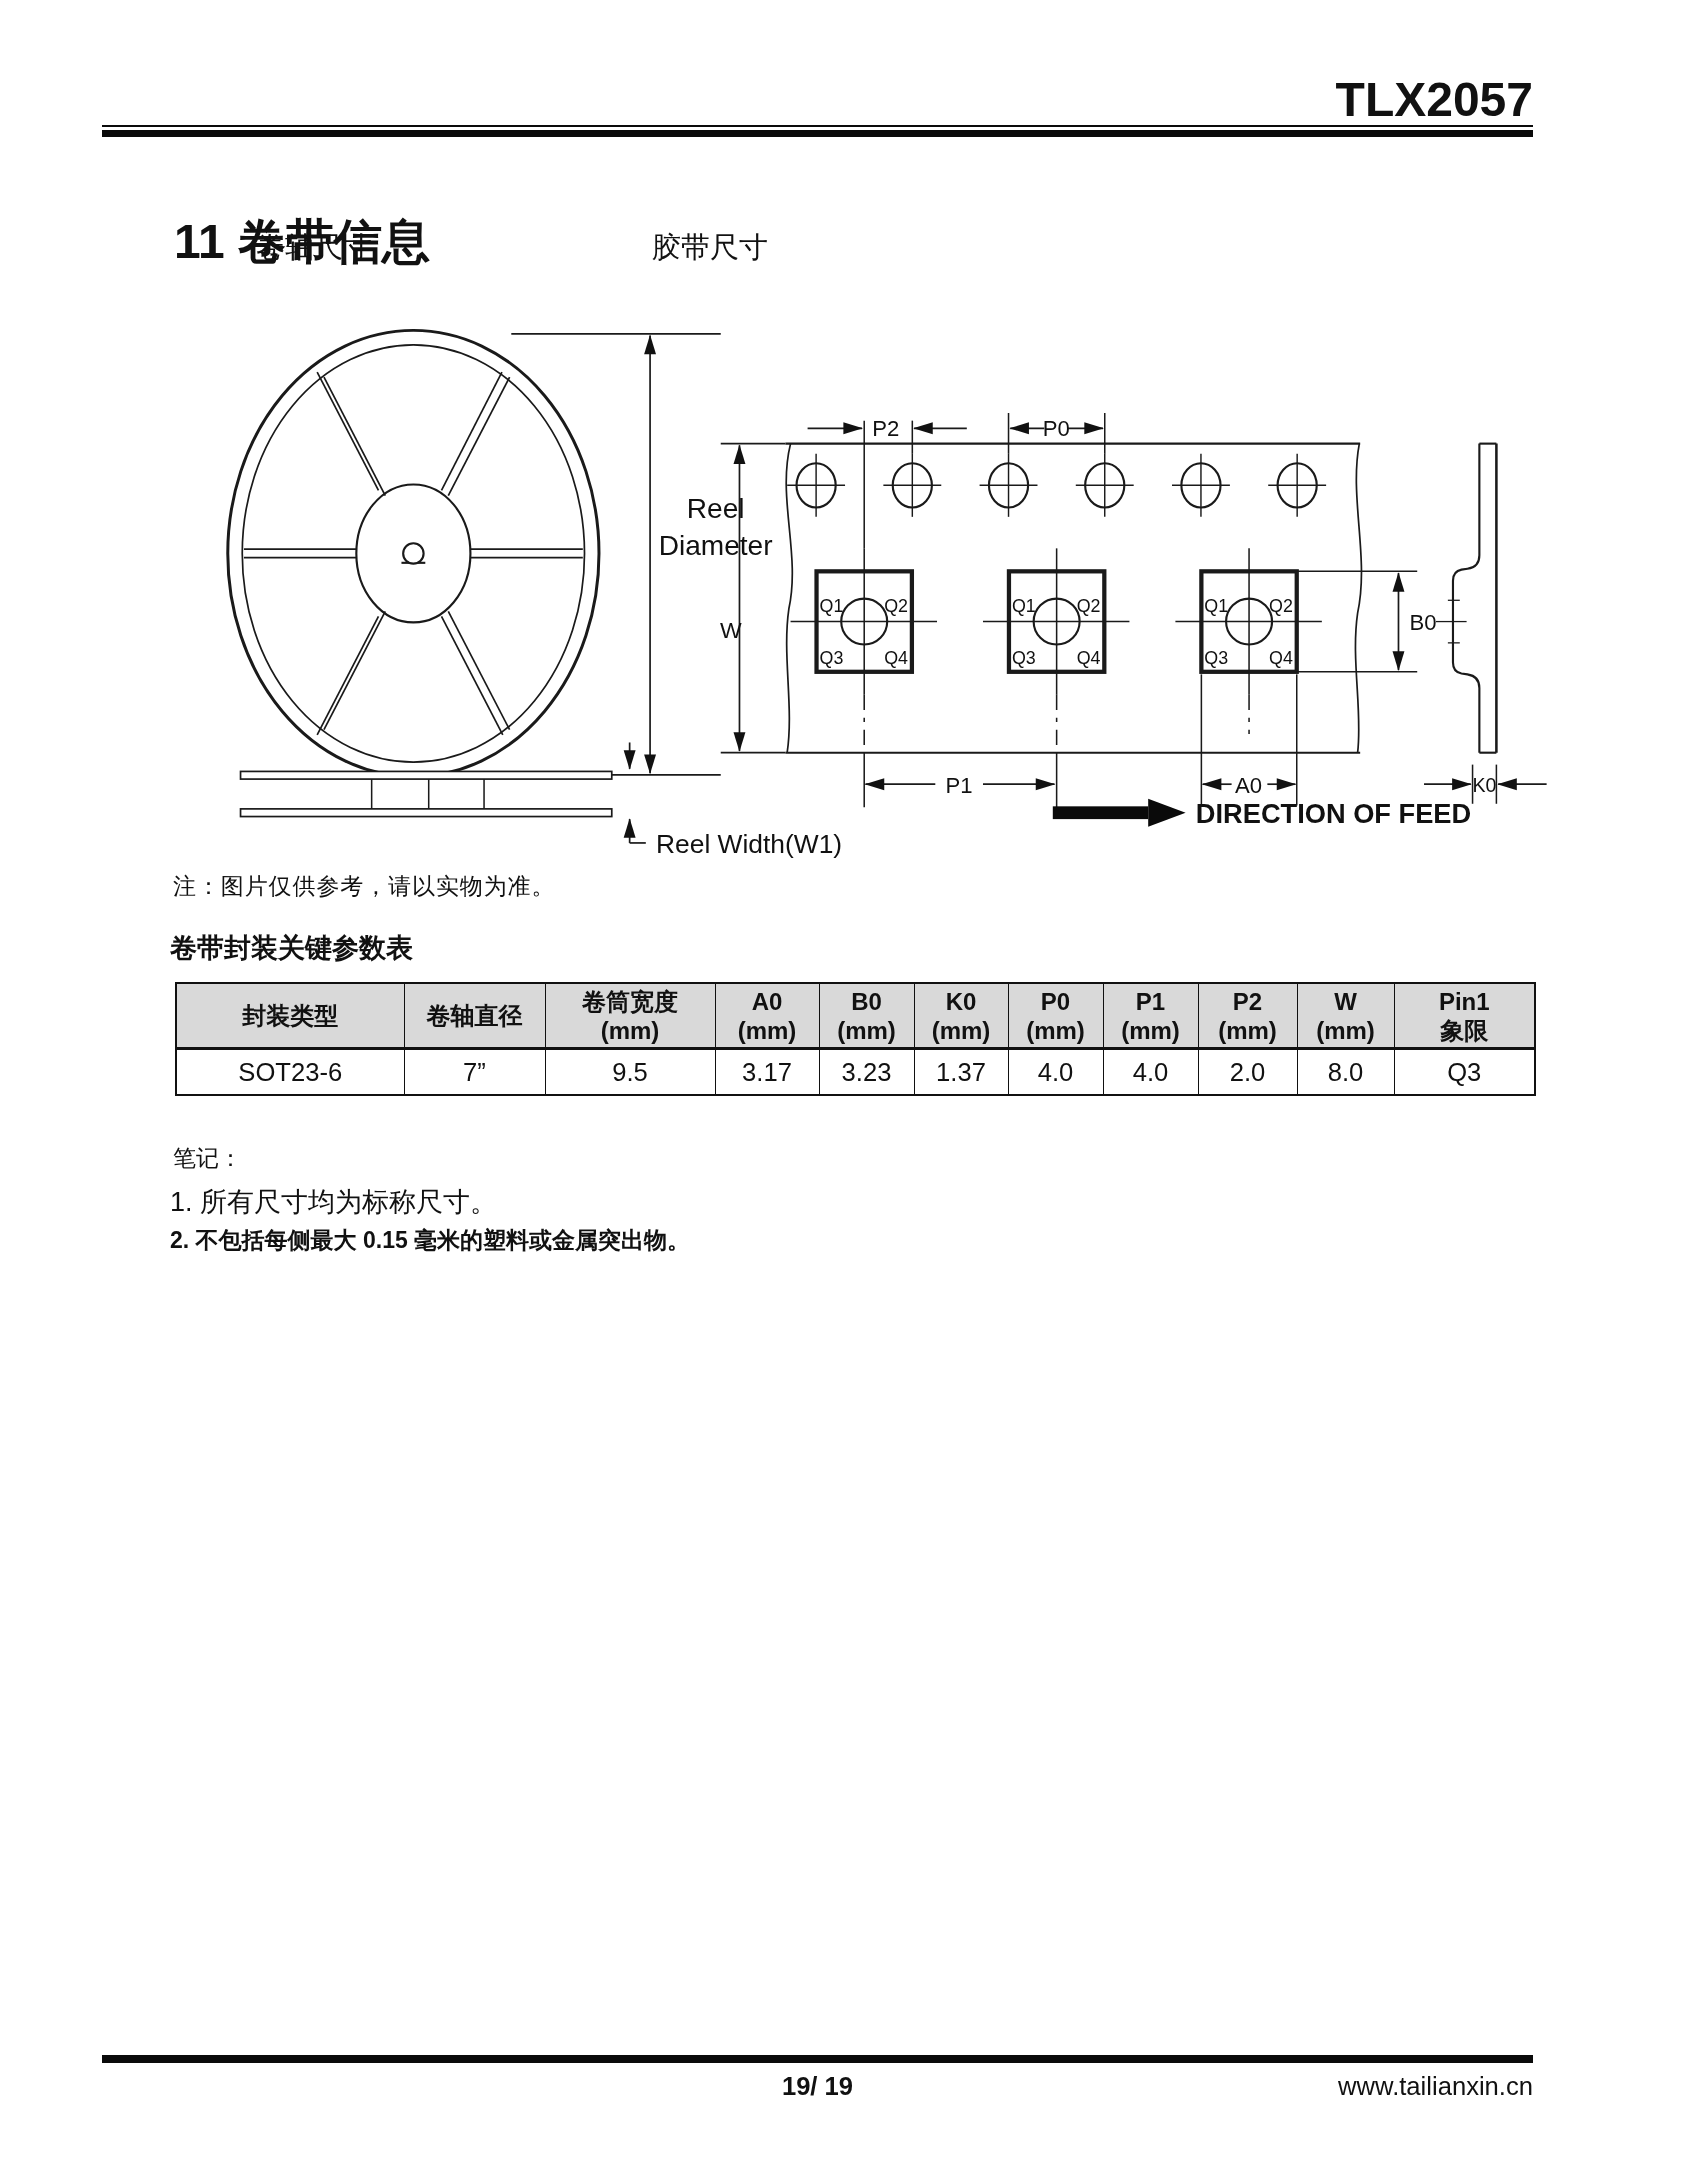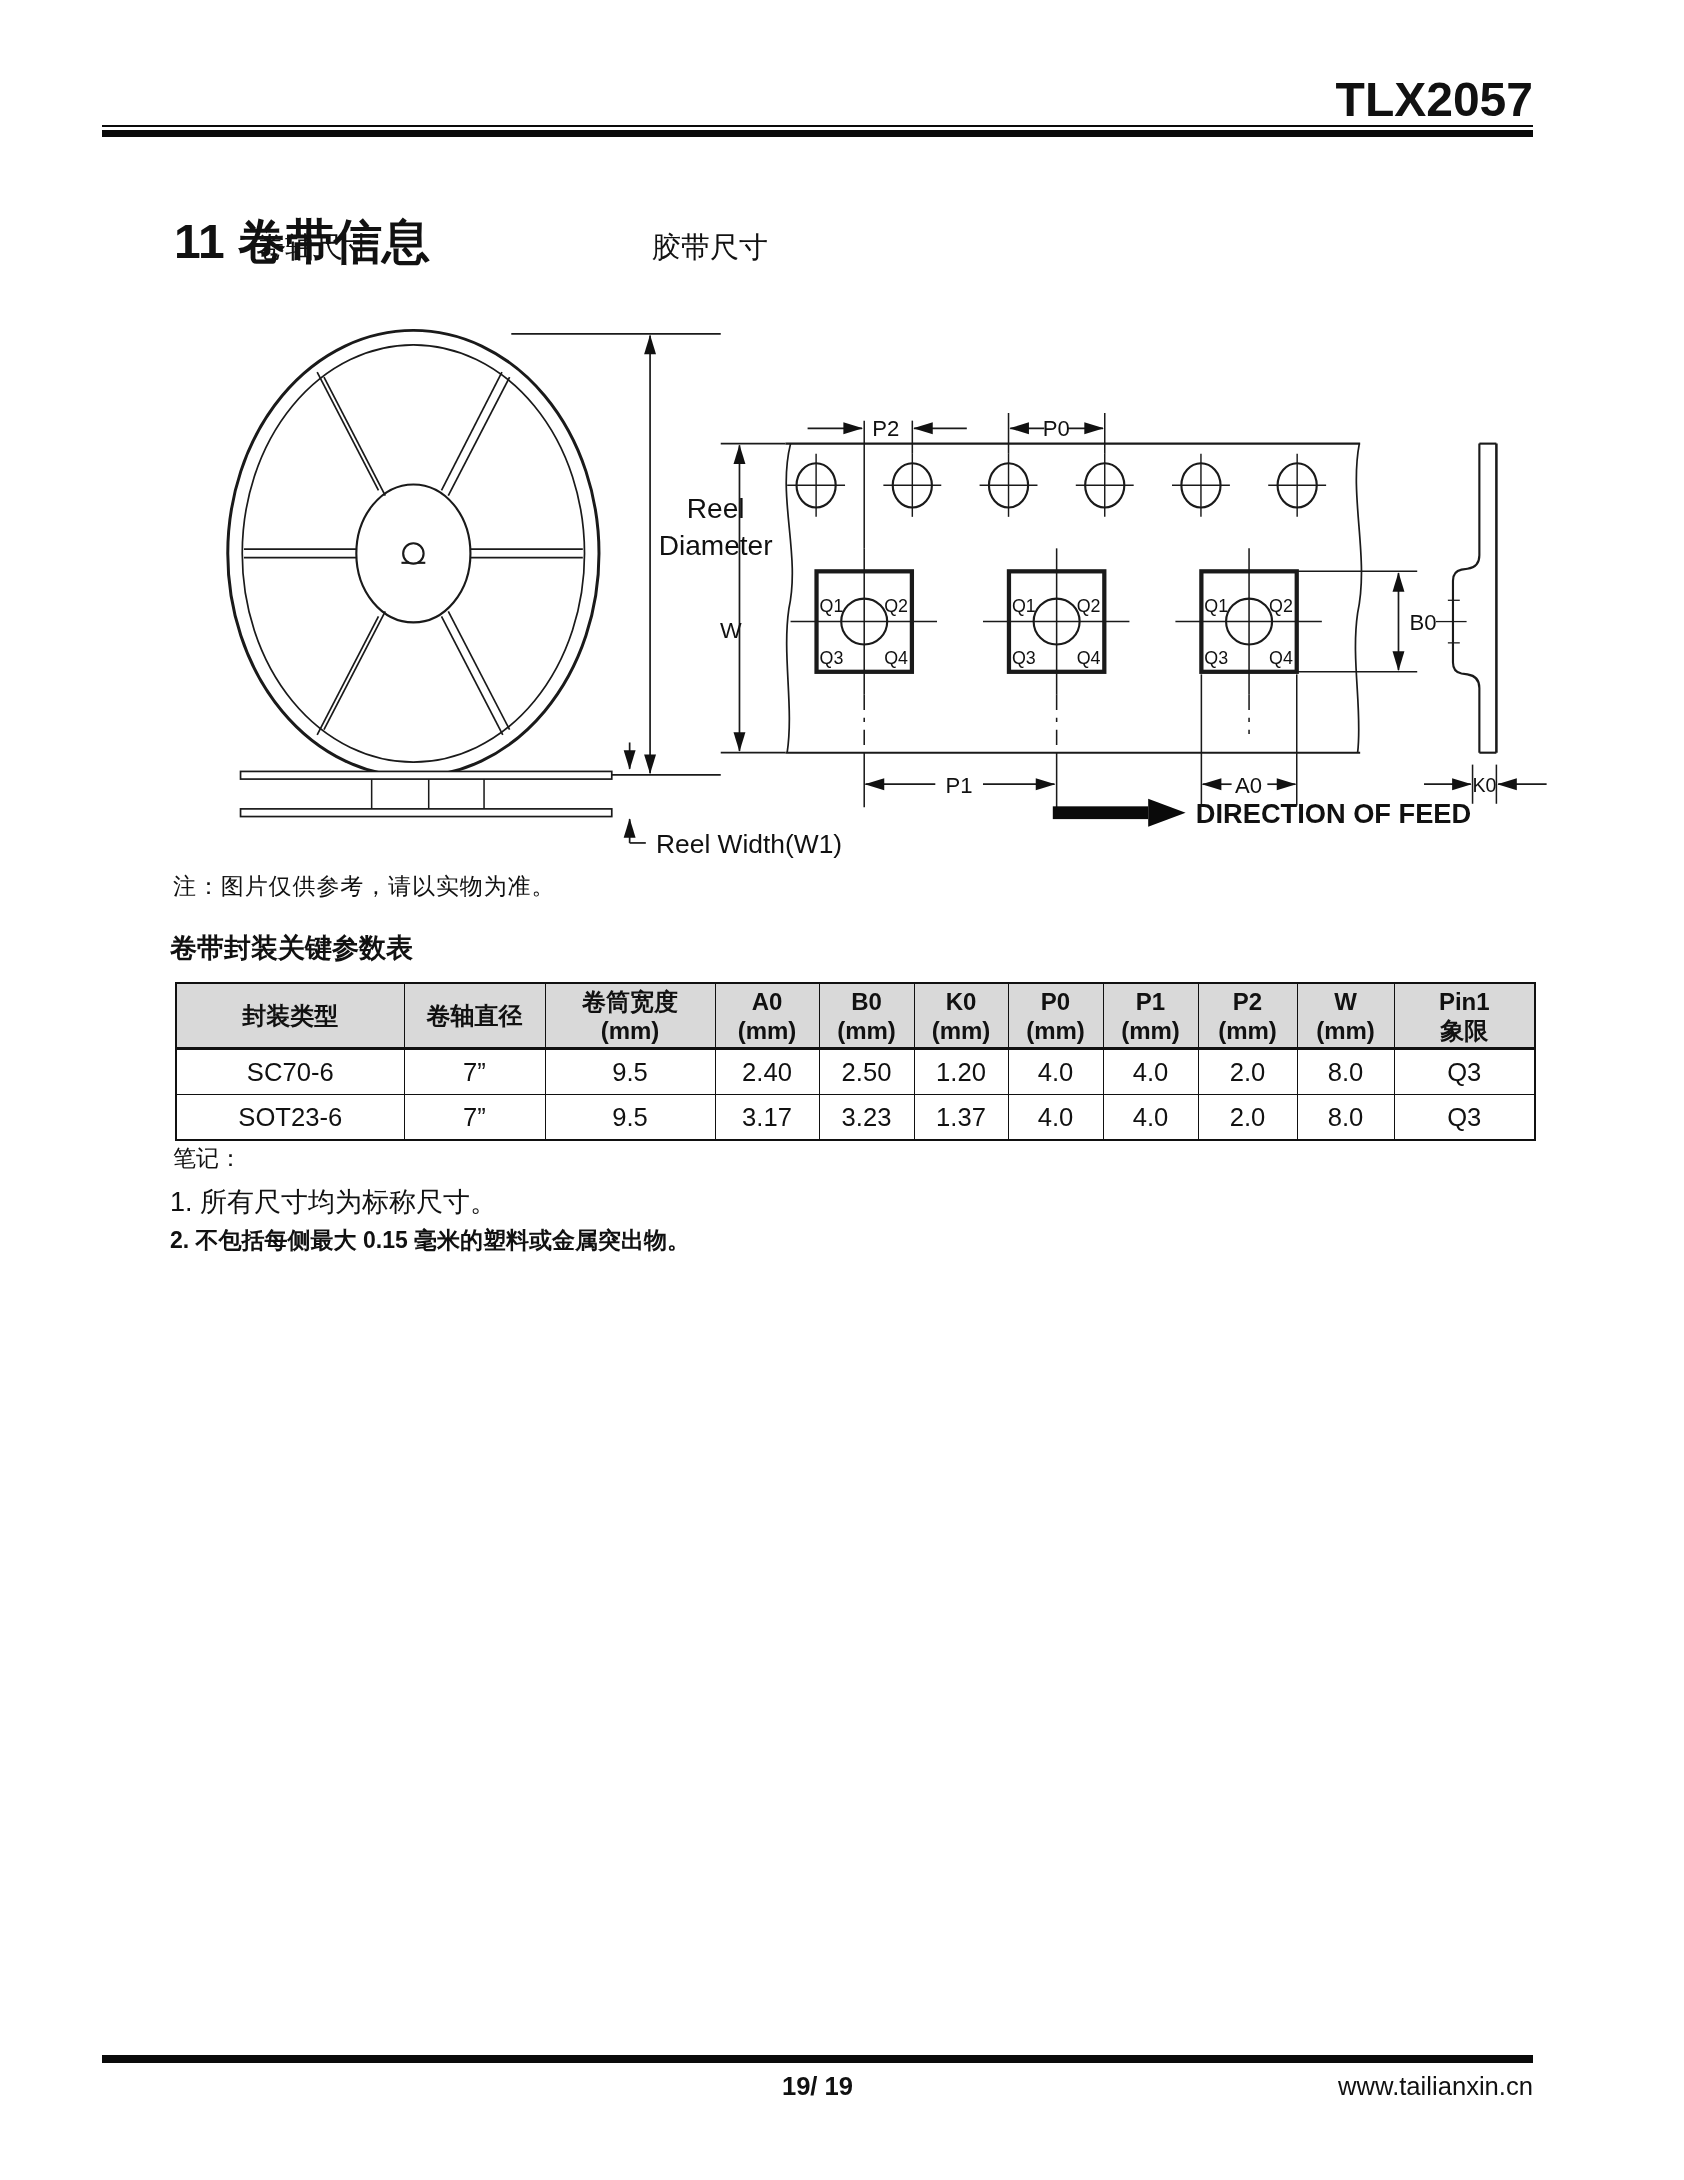--- a/index.html
+++ b/index.html
@@ -287,33 +287,20 @@
               <span>(mm)</span>
             </th>
           <th>
               <span>Pin1</span>
               <span>象限</span>
             </th>
         </tr>
       </thead>
       <tbody>
         <tr>
-          <td>SC70-6</td>
-          <td>7”</td>
-          <td>9.5</td>
-          <td>2.40</td>
-          <td>2.50</td>
-          <td>1.20</td>
-          <td>4.0</td>
-          <td>4.0</td>
-          <td>2.0</td>
-          <td>8.0</td>
-          <td>Q3</td>
-        </tr>
-        <tr>
           <td>SOT23-6</td>
           <td>7”</td>
           <td>9.5</td>
           <td>3.17</td>
           <td>3.23</td>
           <td>1.37</td>
           <td>4.0</td>
           <td>4.0</td>
           <td>2.0</td>
           <td>8.0</td>

